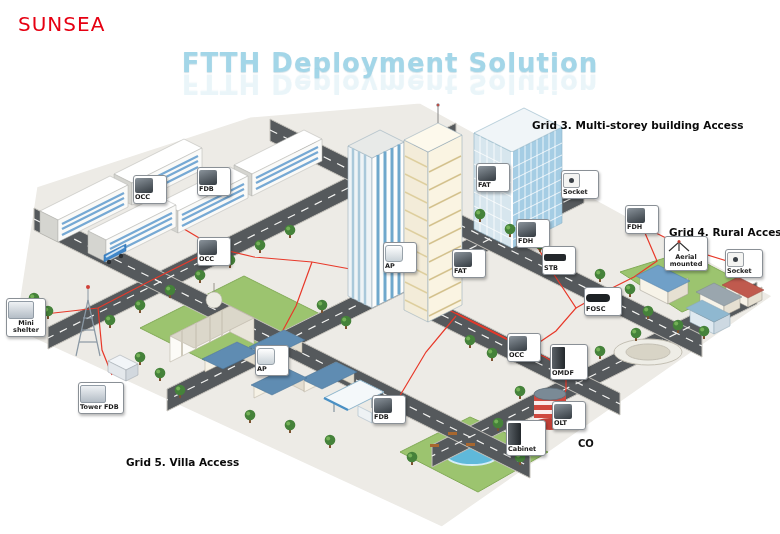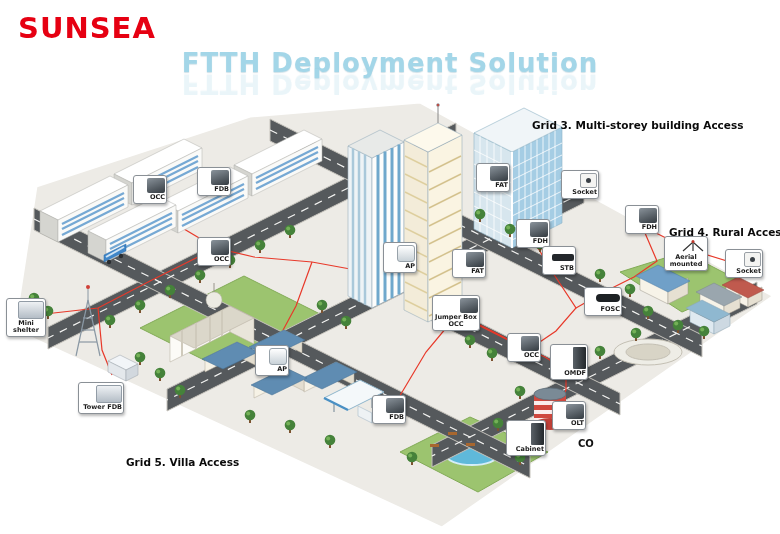--- a/index.html
+++ b/index.html
@@ -1,32 +1,32 @@
 <!DOCTYPE html>
 <html><head>
 <meta charset="utf-8">
 <style>
   html,body{margin:0;padding:0;background:#ffffff;}
   body{width:780px;height:534px;position:relative;overflow:hidden;
        font-family:"DejaVu Sans","Liberation Sans",sans-serif;}
   .stage{position:absolute;inset:0;}
   .scene{position:absolute;left:0;top:0;}
 
-  .logo{position:absolute;left:18px;top:14px;font-size:29px;font-weight:700;
+  .logo{position:absolute;left:18px;top:14px;font-size:20px;font-weight:400;
         color:#e60012;letter-spacing:1px;line-height:1;}
   .title-wrap{position:absolute;left:0;top:50px;width:780px;text-align:center;pointer-events:none;}
   .title{font-size:26px;font-weight:bold;color:#a3d6e8;letter-spacing:1px;
          text-shadow:0 1px 1px rgba(120,170,190,.35);line-height:1.05;}
   .title-reflect{transform:scaleY(-1);opacity:.22;margin-top:-7px;}
 
   .grid-label{position:absolute;font-size:10.5px;font-weight:bold;color:#0a0a0a;white-space:nowrap;z-index:6;}
 
   .callout{position:absolute;width:34px;box-sizing:border-box;background:#ffffff;
            border:1px solid #8a9096;border-radius:3px;box-shadow:1px 2px 3px rgba(0,0,0,.28);
-           display:flex;flex-direction:column;align-items:flex-end;gap:1px;padding:2px 1px;z-index:5;}
+           display:flex;flex-direction:column;align-items:flex-start;gap:1px;padding:2px 1px;z-index:5;}
   .clabel{font-size:6.5px;font-weight:bold;color:#1c1c1c;text-align:center;line-height:1.1;}
   .dev-cab{width:18px;height:15px;background:linear-gradient(160deg,#8a939b,#343b41);border-radius:2px;}
   .dev-rack{width:13px;height:22px;background:linear-gradient(90deg,#5a6167,#23282c);border-radius:1px;}
   .dev-closure{width:24px;height:8px;background:#1d2124;border-radius:4px;margin:4px 0 3px;}
   .dev-stb{width:22px;height:7px;background:#23272b;border-radius:2px;margin:5px 0 3px;}
   .dev-socket{width:15px;height:13px;background:#f4f4f2;border:1px solid #9aa0a6;border-radius:2px;position:relative;}
   .dev-socket::after{content:"";position:absolute;left:50%;top:50%;width:5px;height:5px;margin:-2.5px;border-radius:50%;background:#3a4046;}
   .dev-ap{width:16px;height:15px;border-radius:3px;background:linear-gradient(180deg,#ffffff,#c9d2d8);border:1px solid #98a2aa;}
   .dev-shelter{width:24px;height:16px;background:linear-gradient(180deg,#eef1f4,#b4bdc6);border:1px solid #929ca6;border-radius:2px;}
 
@@ -406,24 +406,20 @@
   <span class="clabel">FDH</span>
 </div>
 <div class="callout" style="left:542px;top:246px">
   <span class="dev-stb"></span>
   <span class="clabel">STB</span>
 </div>
 <div class="callout" style="left:584px;top:287px;width:38px">
   <span class="dev-closure"></span>
   <span class="clabel">FOSC</span>
 </div>
-<div class="callout" style="left:432px;top:295px;width:48px">
-  <span class="dev-cab"></span>
-  <span class="clabel">Jumper Box OCC</span>
-</div>
 <div class="callout" style="left:507px;top:333px">
   <span class="dev-cab"></span>
   <span class="clabel">OCC</span>
 </div>
 <div class="callout" style="left:550px;top:344px;width:38px">
   <span class="dev-rack"></span>
   <span class="clabel">OMDF</span>
 </div>
 <div class="callout" style="left:372px;top:395px">
   <span class="dev-cab"></span>

